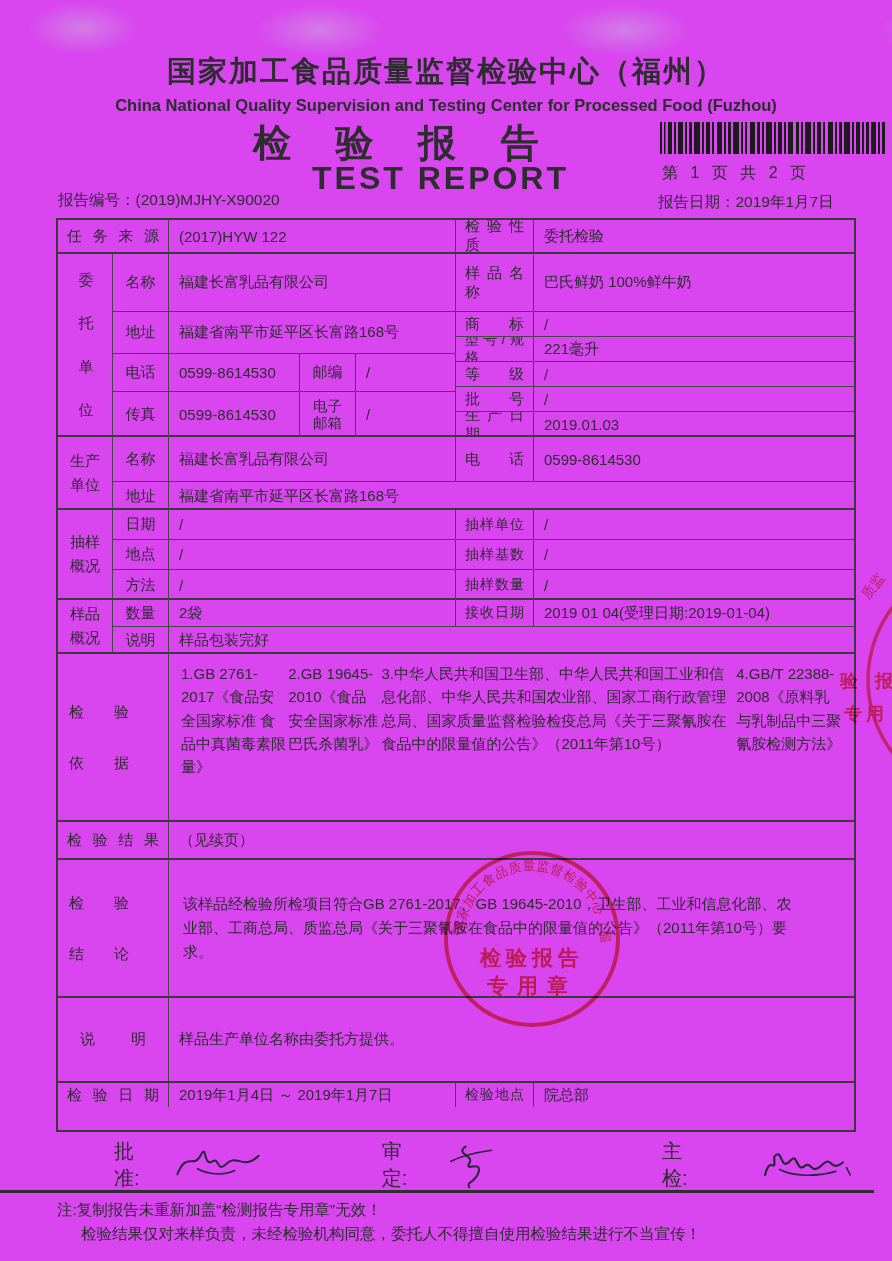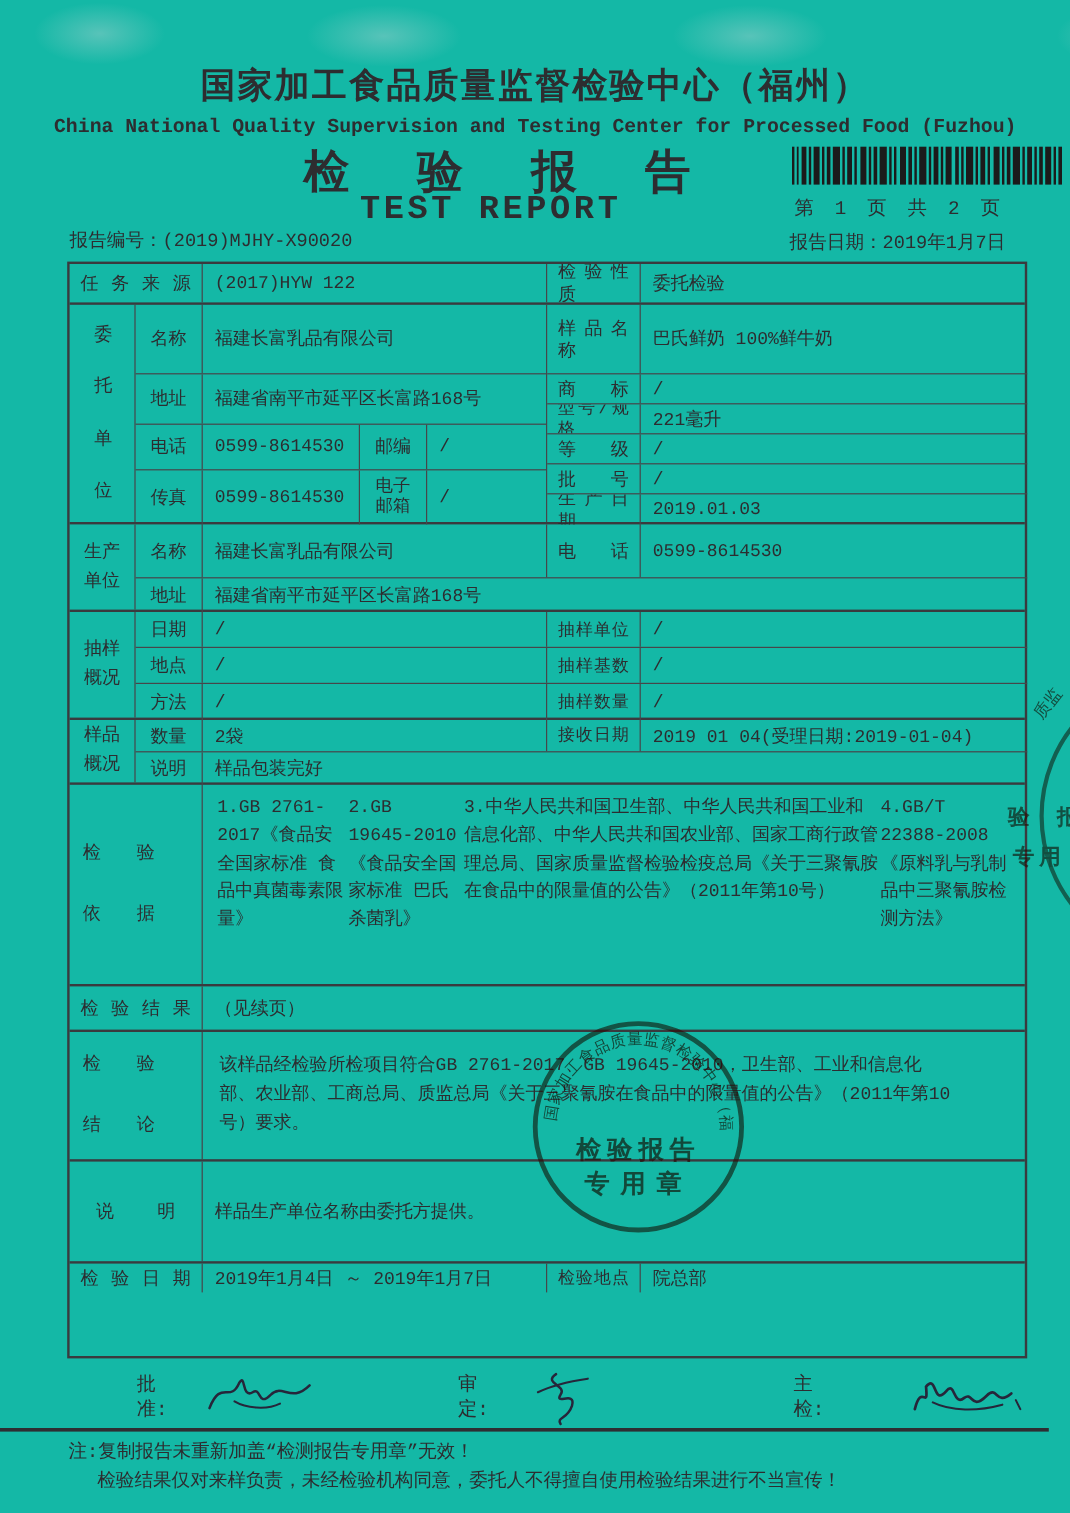--- a/index.html
+++ b/index.html
@@ -1,31 +1,31 @@
 <!DOCTYPE html>
 <html><head>
 <meta charset="utf-8">
 <style>
   html,body{margin:0;padding:0;background:#e9e9e9;}
   .page{
     position:relative;width:892px;height:1261px;margin:0 auto;
-    background:#14b8a6;overflow:hidden;color:#2d2d30;
-    font-family:Liberation Mono, monospace;
+    background:#d946ef;overflow:hidden;color:#2d2d30;
+    font-family:Liberation Sans, sans-serif;
     font-size:15px;
   }
   
   .smudge{position:absolute;height:52px;border-radius:50%;
     background:radial-gradient(ellipse at center,rgba(198,214,216,.38),rgba(198,214,216,0) 70%);}
   
   .org-cn{position:absolute;top:52px;left:0;width:892px;text-align:center;
     font-size:29px;font-weight:bold;letter-spacing:2px;}
   .org-en{position:absolute;top:96px;left:0;width:892px;text-align:center;
     font-size:16.5px;font-weight:bold;}
   .title-cn{position:absolute;top:118px;left:253px;font-size:38px;font-weight:bold;letter-spacing:17px;white-space:nowrap;}
-  .title-en{position:absolute;top:160px;left:300px;font-size:28px;font-weight:bold;letter-spacing:3px;}
+  .title-en{position:absolute;top:160px;left:312px;font-size:32px;font-weight:bold;letter-spacing:3px;}
   .barcode{position:absolute;top:122px;left:660px;}
   .page-info{position:absolute;top:163px;left:662px;font-size:16px;letter-spacing:4px;white-space:nowrap;}
   .report-no{position:absolute;top:190px;left:58px;font-size:15.5px;}
   .report-date{position:absolute;top:192px;left:658px;font-size:15.5px;}
   
   .tbl{position:absolute;left:56px;top:218px;width:800px;height:914px;
     border:2px solid #3a3a3e;box-sizing:border-box;background:transparent;}
   .row{display:flex;box-sizing:border-box;}
   .col{display:flex;flex-direction:column;box-sizing:border-box;}
   .cell{display:flex;align-items:center;justify-content:center;box-sizing:border-box;
@@ -35,37 +35,37 @@
   .bb{border-bottom:1.5px solid #46464a;}
   .bb2{border-bottom:2px solid #3a3a3e;}
   .w55{width:55px;flex:none}.w56{width:56px;flex:none}.w78{width:78px;flex:none}
   .w100{width:100px;flex:none}.w111{width:111px;flex:none}.w131{width:131px;flex:none}
   .w287{width:287px;flex:none}.w322{width:322px;flex:none}.w343{width:343px;flex:none}
   .w400{width:400px;flex:none}.w687{width:687px;flex:none}.w743{width:743px;flex:none}
   .h34{height:34px;flex:none}.h58{height:58px;flex:none}.h42{height:42px;flex:none}
   .h38{height:38px;flex:none}.h45{height:45px;flex:none}.h28{height:28px;flex:none}
   .h30{height:30px;flex:none}.h27{height:27px;flex:none}.h25{height:25px;flex:none}
   .h183{height:183px;flex:none}.h73{height:73px;flex:none}.h90{height:90px;flex:none}
-  .h54{height:54px;flex:none}.h168{height:168px;flex:none}.h147{height:108px;flex:none}
+  .h54{height:54px;flex:none}.h168{height:168px;flex:none}.h147{height:138px;flex:none}
   .h85{height:85px;flex:none}.h40{height:24px;flex:none}
   .jspread{width:100%;padding:0 9px;box-sizing:border-box;text-align:justify;text-align-last:justify;}
   .vtext{width:17px;word-break:break-all;line-height:2.9;text-align:right;}
   .gtext{width:33px;word-break:break-all;line-height:1.6;text-align:center;}
   .biglabel{width:94px;word-break:break-all;letter-spacing:30px;line-height:3.4;text-align:left;padding-left:6px;}
   .smallwrap{width:2.3em;word-break:break-all;line-height:1.15;text-align:center;font-size:14.5px;}
   .content{padding:8px 12px;line-height:1.55;align-items:flex-start;text-align:left;}
   .ccontent{padding:6px 14px;line-height:1.6;}
   
   .stamp-main{position:absolute;left:436px;top:843px;mix-blend-mode:multiply;opacity:.9;}
   .stamp-edge{position:absolute;left:838px;top:552px;width:54px;height:250px;overflow:hidden;
     mix-blend-mode:multiply;opacity:.85;}
   
   .sig-row{position:absolute;left:56px;top:1138px;width:800px;display:flex;align-items:center;}
   .sig-group{display:flex;align-items:center;}
-  .sig-label{font-size:16px;}
+  .sig-label{font-size:20px;}
   .divider{position:absolute;left:0;top:1190px;width:874px;height:3px;background:#2e2e32;}
   .notes{position:absolute;left:57px;top:1198px;width:810px;font-size:15.5px;line-height:1.55;}
   .notes .l2{padding-left:24px;}
 </style>
 </head>
 <body>
 
 <div class="page">
 
   <div class="smudge" style="left:28px;top:2px;width:110px;"></div>

